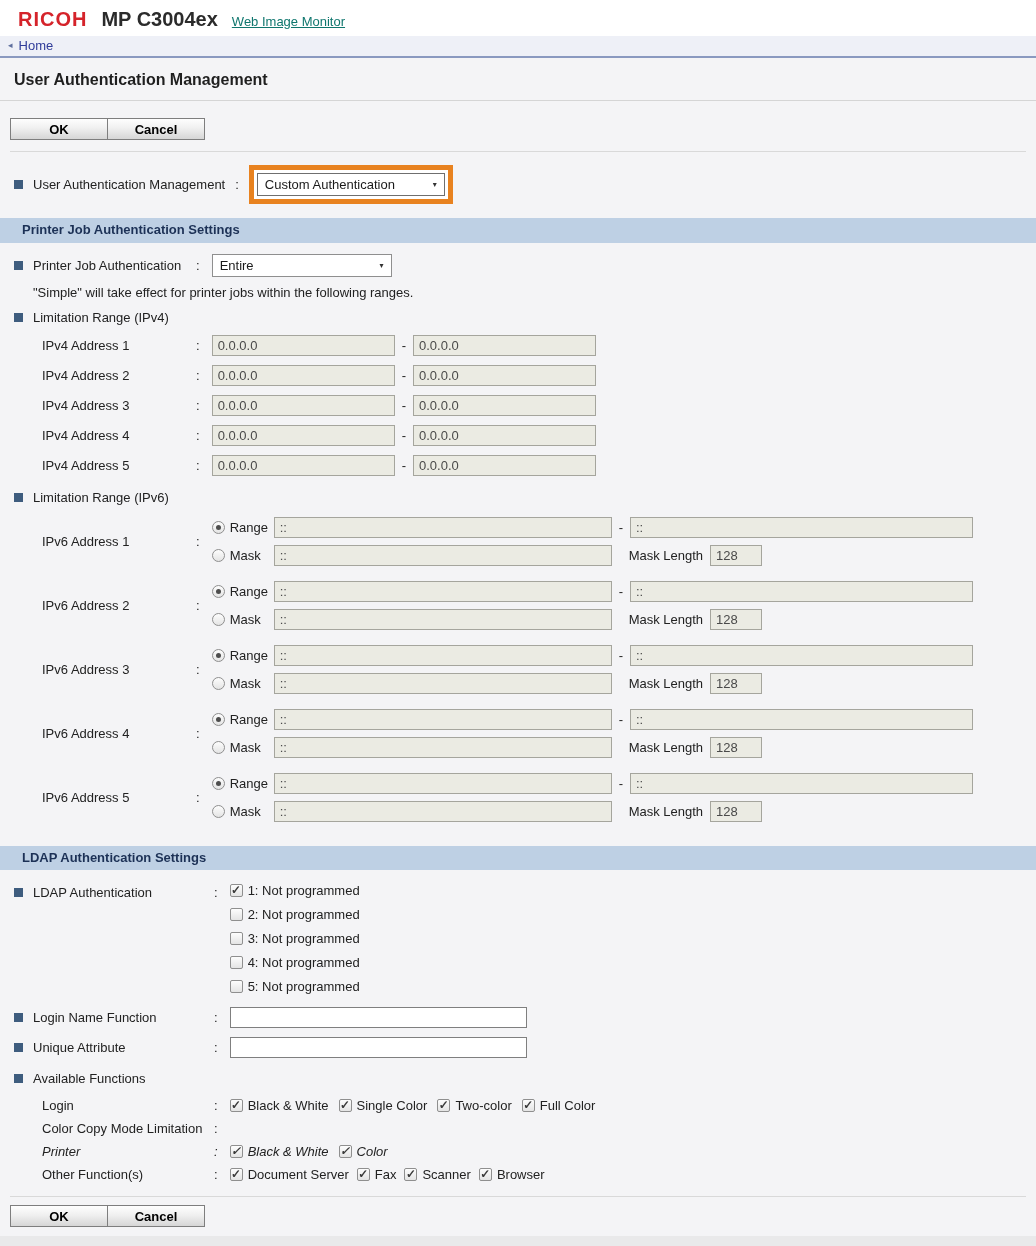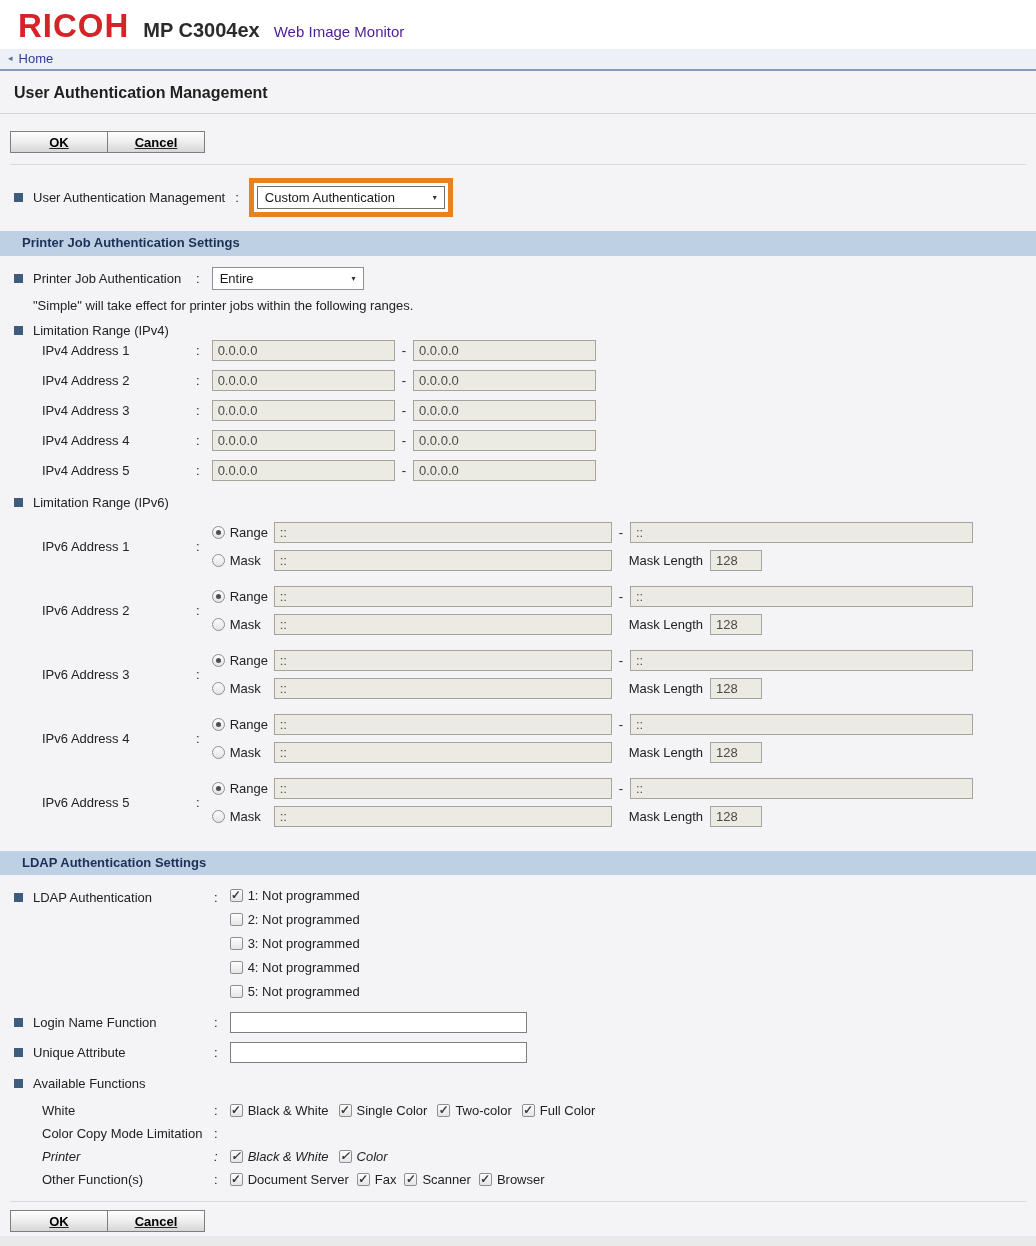--- a/index.html
+++ b/index.html
@@ -3,31 +3,31 @@
 <meta charset="utf-8">
 <style>
   * { box-sizing: border-box; }
   html,body { margin:0; padding:0; }
   body {
     width:1036px; height:1246px; overflow:hidden; position:relative;
     font-family:"Liberation Sans", sans-serif; background:#f4f4f6; color:#222;
   }
   
   .top-header { background:#ffffff; padding:9px 0 7px 18px; display:flex; align-items:baseline; gap:14px; }
-  .brand { color:#d5232a; font-size:33px; font-weight:bold; letter-spacing:1px; line-height:1; }
+  .brand { color:#d5232a; font-size:20px; font-weight:bold; letter-spacing:1px; line-height:1; }
   .model { font-size:20px; font-weight:bold; color:#2b2b2b; line-height:1; }
-  .appname { font-size:15px; color:#4c1d95; line-height:1; }
+  .appname { font-size:13px; color:#0f766e; line-height:1;text-decoration:underline; }
   .breadcrumb { background:#eef0f7; border-bottom:2px solid #8a99c0; padding:2px 8px 3px; font-size:13px; display:flex; align-items:center; gap:6px; }
   .crumb-arrow { color:#5f6f9e; font-size:9px; line-height:1; }
   .home-link { color:#2f3b99; text-decoration:none; cursor:pointer; }
   .title-bar { padding:13px 14px 11px; border-bottom:1px solid #d5d5d5; }
   .page-title { font-size:16px; font-weight:bold; color:#1f1f1f; }
 
   
-  .btn-row { display:flex; margin:17px 12px 0 10px;text-decoration:underline; }
+  .btn-row { display:flex; margin:17px 12px 0 10px; }
   .btn {
     width:98px; height:22px; border:1px solid #7e7e7e;
     background:linear-gradient(#fefefe,#f0f0f0 45%,#d6d6d6);
     font-weight:bold; font-size:13px; color:#000;
     display:flex; align-items:center; justify-content:center; cursor:pointer;
   }
   .btn + .btn { margin-left:-1px; }
   .hr { border-top:1px solid #d9d9d9; margin:11px 10px 0; }
 
   
@@ -45,21 +45,21 @@
   }
 
   
   .sel {
     display:inline-flex; align-items:center; justify-content:space-between;
     background:#fff; border:1px solid #6f6f6f; height:23px; padding:0 7px;
     font-size:13px; color:#1a1a1a; cursor:pointer;
   }
   .sel .arrow { font-size:8px; color:#333; margin-left:10px; }
   .sel-uam { width:188px; }
-  .sel-entire { width:152px; border-color:#8f8f8f; }
+  .sel-entire { width:180px; border-color:#8f8f8f; }
   .orange-box { display:inline-flex; border:5px solid #e8821f; padding:3px; background:#fff; margin-left:4px; }
 
   
   .tin {
     height:21px; border:1px solid #a5a59d; background:#ebebe3;
     font-size:13px; color:#4a4a4a; padding:1px 5px; font-family:inherit;
   }
   .ip4 { width:183px; }
   .dash { margin:0 7px; }
   .r-in { width:338px; }
@@ -85,21 +85,21 @@
   .stack { display:flex; flex-direction:column; gap:9px; }
 
   
   .ipv6-block { display:flex; align-items:center; margin-bottom:15px; font-size:13px; }
   .ipv6-ctrl { display:flex; flex-direction:column; gap:7px; }
   .sub { display:flex; align-items:center; }
   .radio-wrap { display:flex; align-items:center; gap:5px; width:62px; flex:none; cursor:pointer; }
   .ml-wrap { display:flex; align-items:center; margin-left:17px; gap:7px; }
 
   .ipv4-row { margin-bottom:9px; }
-  .mb10 { margin-bottom:2px;text-align:right; }
+  .mb10 { margin-bottom:10px;text-align:right; }
   .footer-strip { position:absolute; bottom:0; left:0; width:100%; height:10px; background:#e9e9ea; }
 </style>
 </head>
 <body>
 
 <div class="top-header">
   <span class="brand">RICOH</span>
   <span class="model">MP C3004ex</span>
   <span class="appname">Web Image Monitor</span>
 </div>
@@ -400,21 +400,21 @@
   <input class="tin white-in" value="" style="">
 </div>
 
 <div class="row" style="margin-top:13px;">
   <span class="bullet"></span>
   <span>Available Functions</span>
 </div>
 
 <div class="row" style="margin-top:12px;">
   <div class="lcol lcol2">
-      <span class="sublabel">White</span>
+      <span class="sublabel">Login</span>
     </div>
   <span class="colon">:</span>
   <div class="inline-group">
     <span class="cb-item">
       <span class="cb" data-checked="true">
           <span class="check">✓</span>
         </span>
       <span>Black &amp; White</span>
     </span>
     <span class="cb-item">

